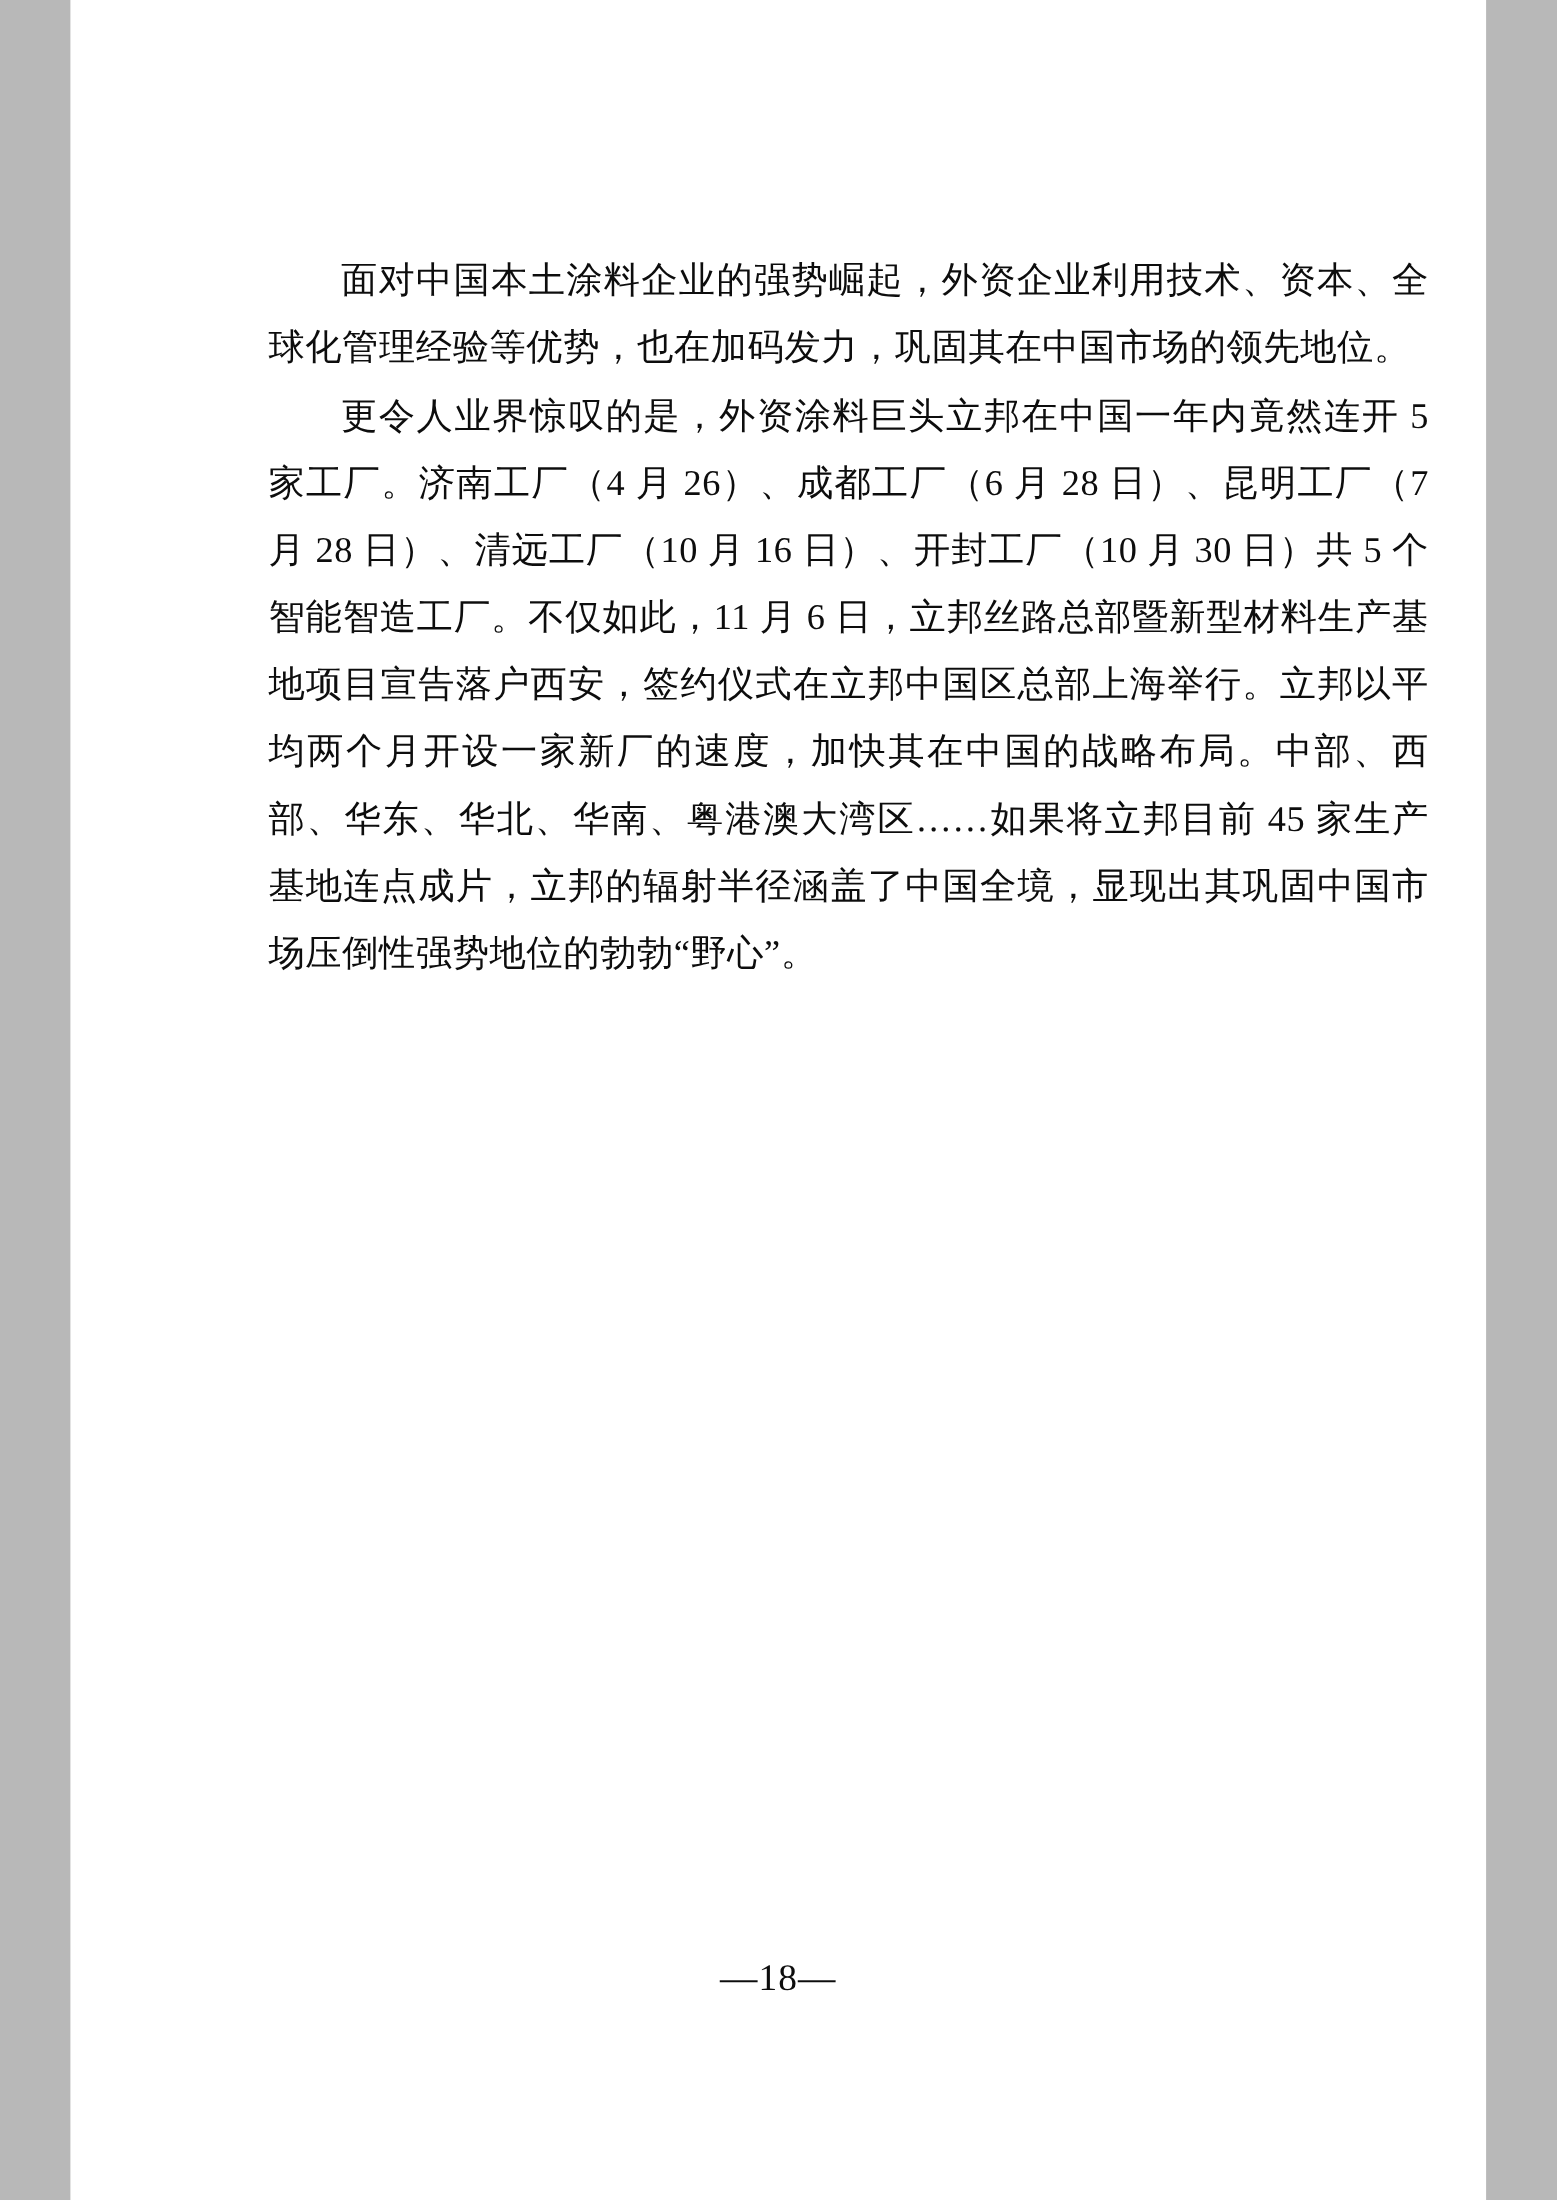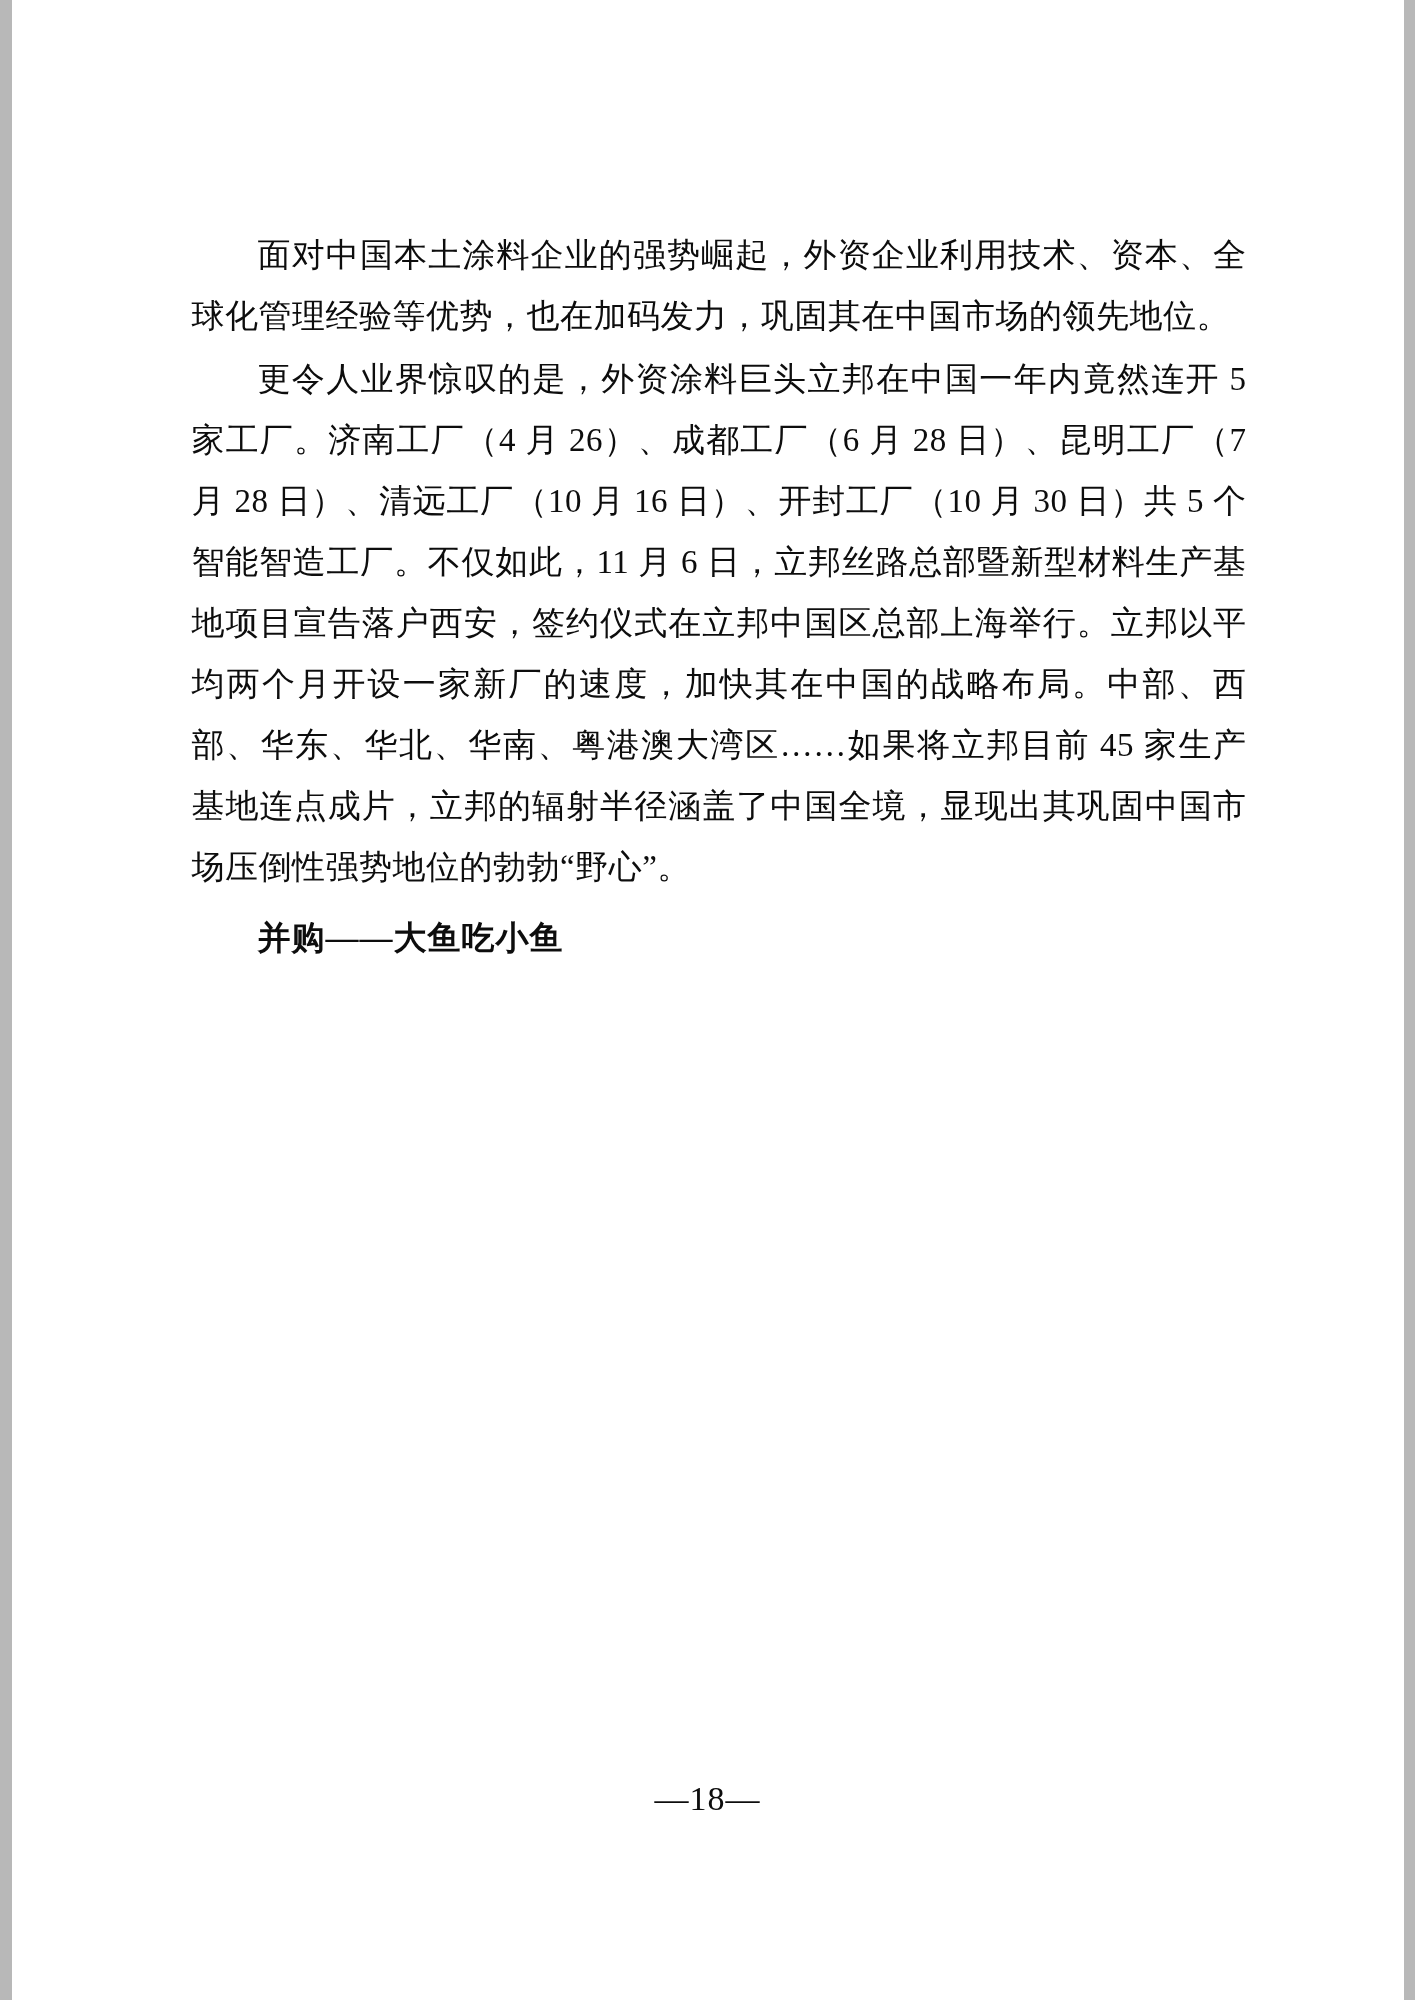--- a/index.html
+++ b/index.html
@@ -1,21 +1,21 @@
 <!DOCTYPE html>
 <html><head>
 <meta charset="utf-8">
 <style>
   html, body {
     margin: 0;
     padding: 0;
     background: #b8b8b8;
   }
   .page {
-    width: 1392px;
+    width: 1287px;
     height: 2000px;
     background: #ffffff;
     position: relative;
     margin: 0 auto;
     box-sizing: border-box;
     font-family: "Liberation Serif", "DejaVu Serif", serif;
     color: #0d0d0d;
     overflow: hidden;
     padding-left: 11px;
   }
@@ -55,16 +55,15 @@
     letter-spacing: 1px;
   }
 </style>
 </head>
 <body>
 
 <div class="page">
   <div class="content">
     <p class="para">面对中国本土涂料企业的强势崛起，外资企业利用技术、资本、全球化管理经验等优势，也在加码发力，巩固其在中国市场的领先地位。</p>
     <p class="para">更令人业界惊叹的是，外资涂料巨头立邦在中国一年内竟然连开 5 家工厂。济南工厂（4 月 26）、成都工厂（6 月 28 日）、昆明工厂（7 月 28 日）、清远工厂（10 月 16 日）、开封工厂（10 月 30 日）共 5 个智能智造工厂。不仅如此，11 月 6 日，立邦丝路总部暨新型材料生产基地项目宣告落户西安，签约仪式在立邦中国区总部上海举行。立邦以平均两个月开设一家新厂的速度，加快其在中国的战略布局。中部、西部、华东、华北、华南、粤港澳大湾区……如果将立邦目前 45 家生产基地连点成片，立邦的辐射半径涵盖了中国全境，显现出其巩固中国市场压倒性强势地位的勃勃“野心”。</p>
-    <p class="subhead">并购——大鱼吃小鱼</p>
   </div>
   <div class="footer">—18—</div>
 </div>
 
 </body></html>

